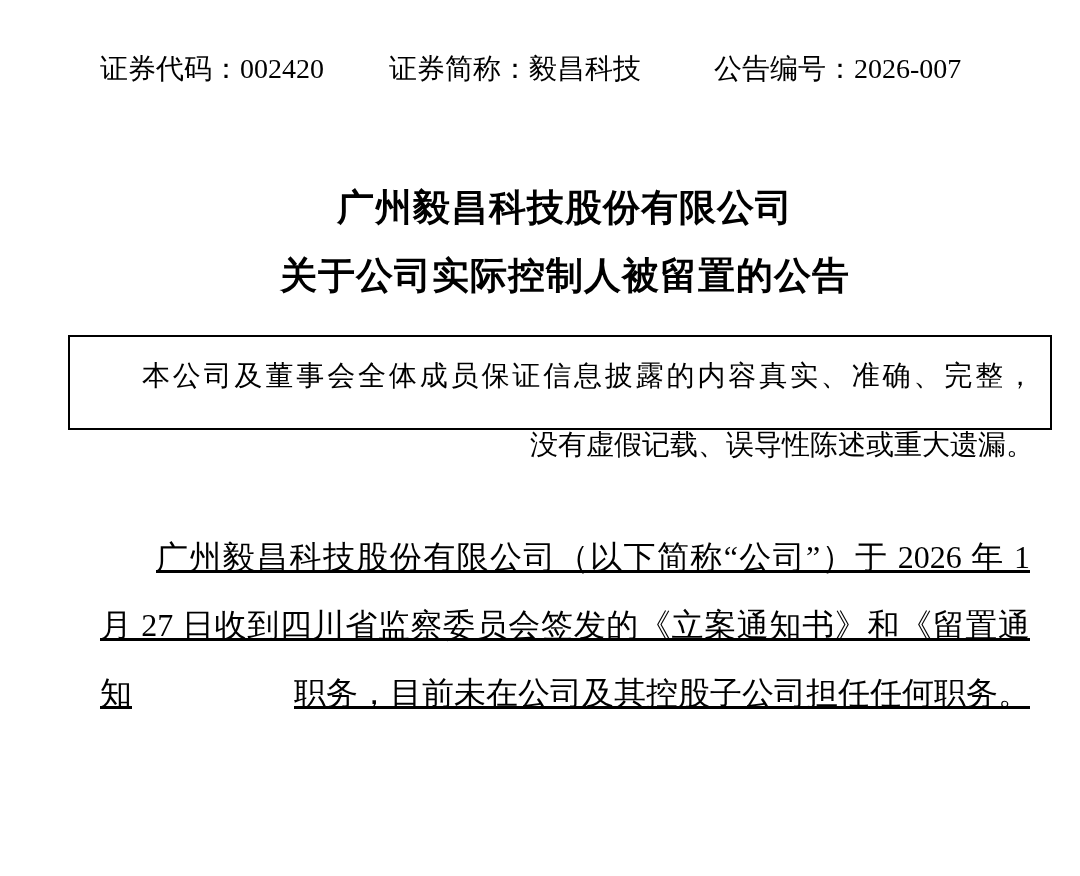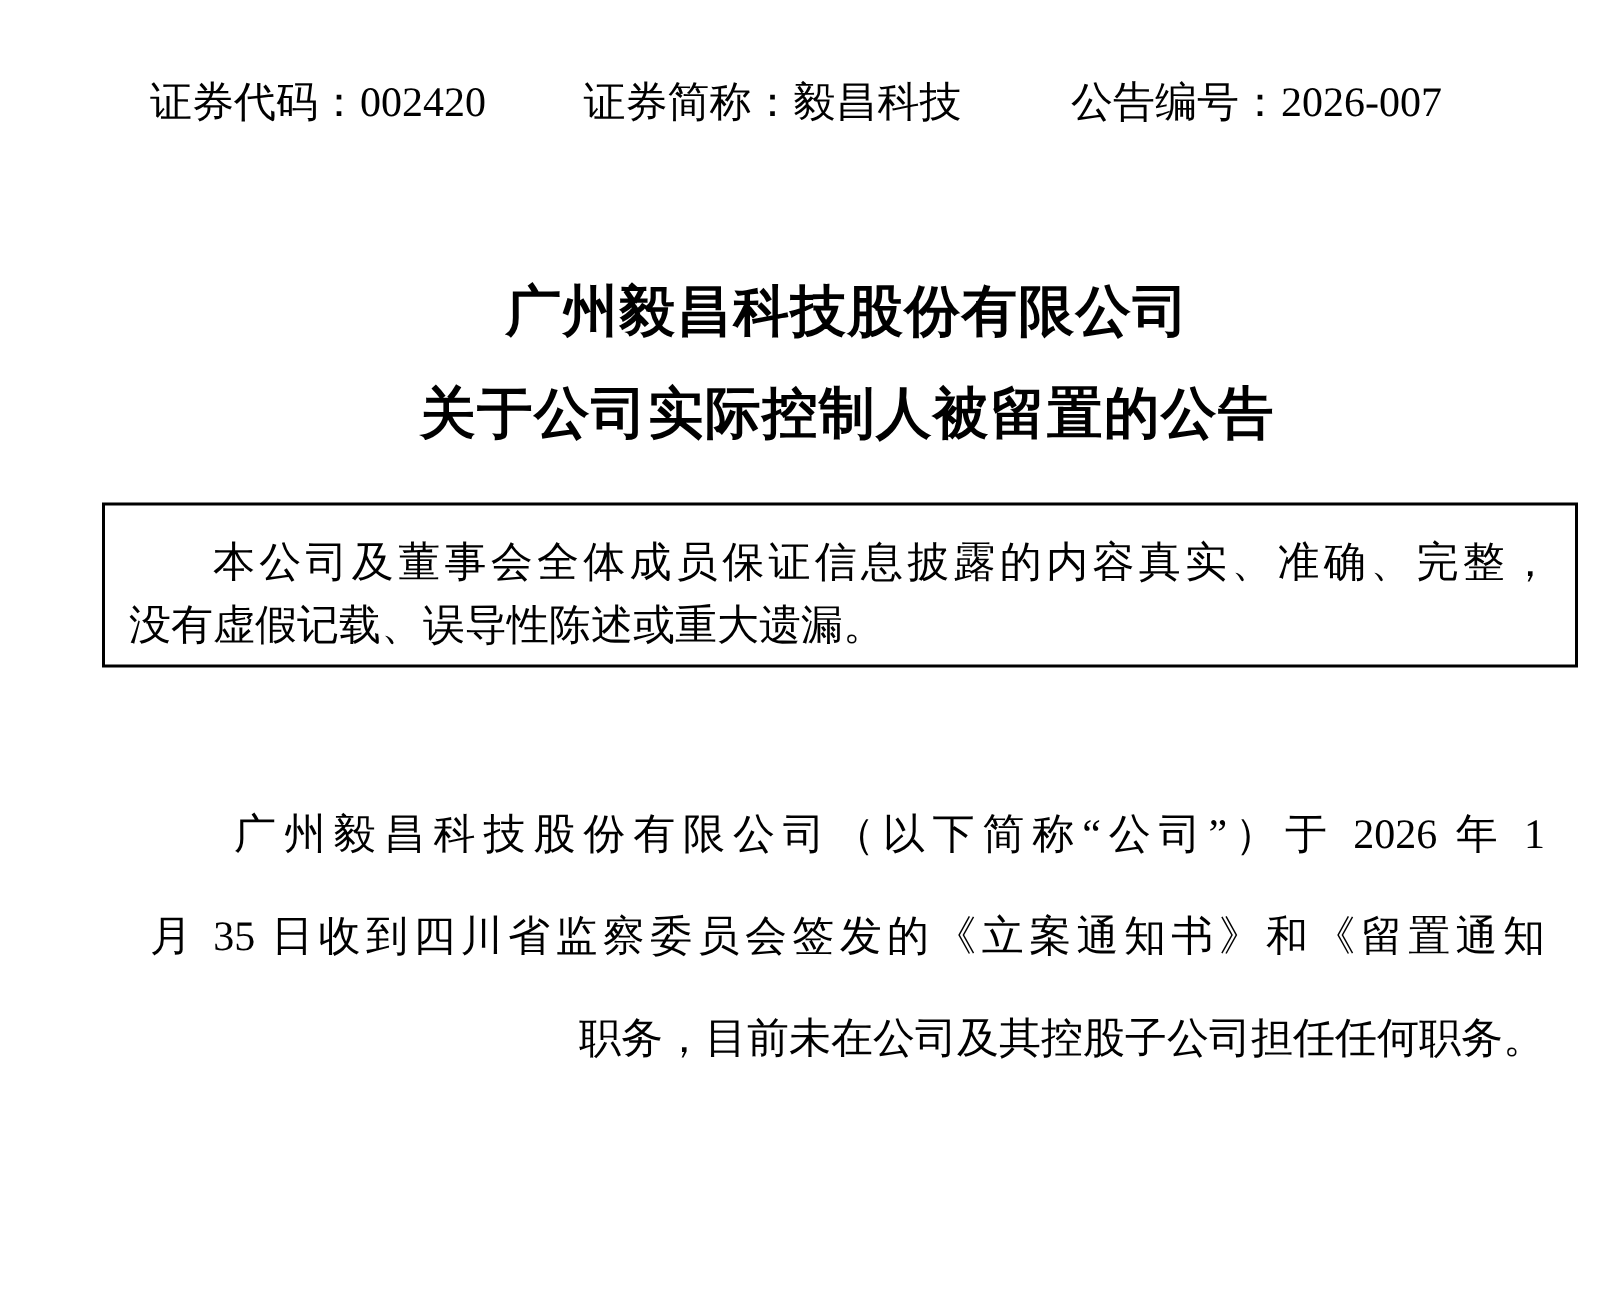--- a/index.html
+++ b/index.html
@@ -33,40 +33,42 @@
     font-weight: bold;
     font-size: 37px;
     line-height: 44px;
     letter-spacing: 1px;
   }
   .doc-title.t1 { top: 186px; }
   .doc-title.t2 { top: 254px; }
   .notice-box {
     position: absolute;
     top: 335px; left: 68px;
-    width: 984px; height: 110px;
+    width: 984px; height: 95px;
     border: 2px solid #000000;
     padding: 18px 16px 0 16px;
     font-size: 28px;
     line-height: 42px;
   }
   .notice-box .box-line-first {
     text-indent: 56px;
     text-align: justify;
     text-align-last: justify;
   }
   .notice-box .box-line-rest {
-    text-align: left;
+    text-align: right;
+    margin-top: 27px;
   }
   .body-para {
     position: absolute;
     top: 523px; left: 100px;
     width: 930px;
-    font-size: 28px;
+    font-size: 32px;
     line-height: 68px;
+    text-decoration: underline;
   }
   .body-line { height: 68px; white-space: nowrap; text-align: right; }
   .body-line.jl {
     white-space: normal;
     text-align: justify;
     text-align-last: justify;
   }
   .body-line.indent { text-indent: 56px; }
 </style>
 </head>
@@ -81,17 +83,17 @@
   <div class="doc-title t2">关于公司实际控制人被留置的公告</div>
   <div class="doc-title t1">广州毅昌科技股份有限公司</div>
 
   <div class="notice-box">
     <div class="box-line-first">本公司及董事会全体成员保证信息披露的内容真实、准确、完整，</div>
     <div class="box-line-rest">没有虚假记载、误导性陈述或重大遗漏。</div>
   </div>
 
   <div class="body-para">
     <div class="body-line jl indent">广州毅昌科技股份有限公司（以下简称“公司”）于 2026 年 1</div>
-    <div class="body-line jl">月 35 日收到四川省监察委员会签发的《立案通知书》和《留置通知</div>
+    <div class="body-line jl">月 27 日收到四川省监察委员会签发的《立案通知书》和《留置通知</div>
     <div class="body-line">职务，目前未在公司及其控股子公司担任任何职务。</div>
   </div>
 
 </div>
 
 </body></html>

